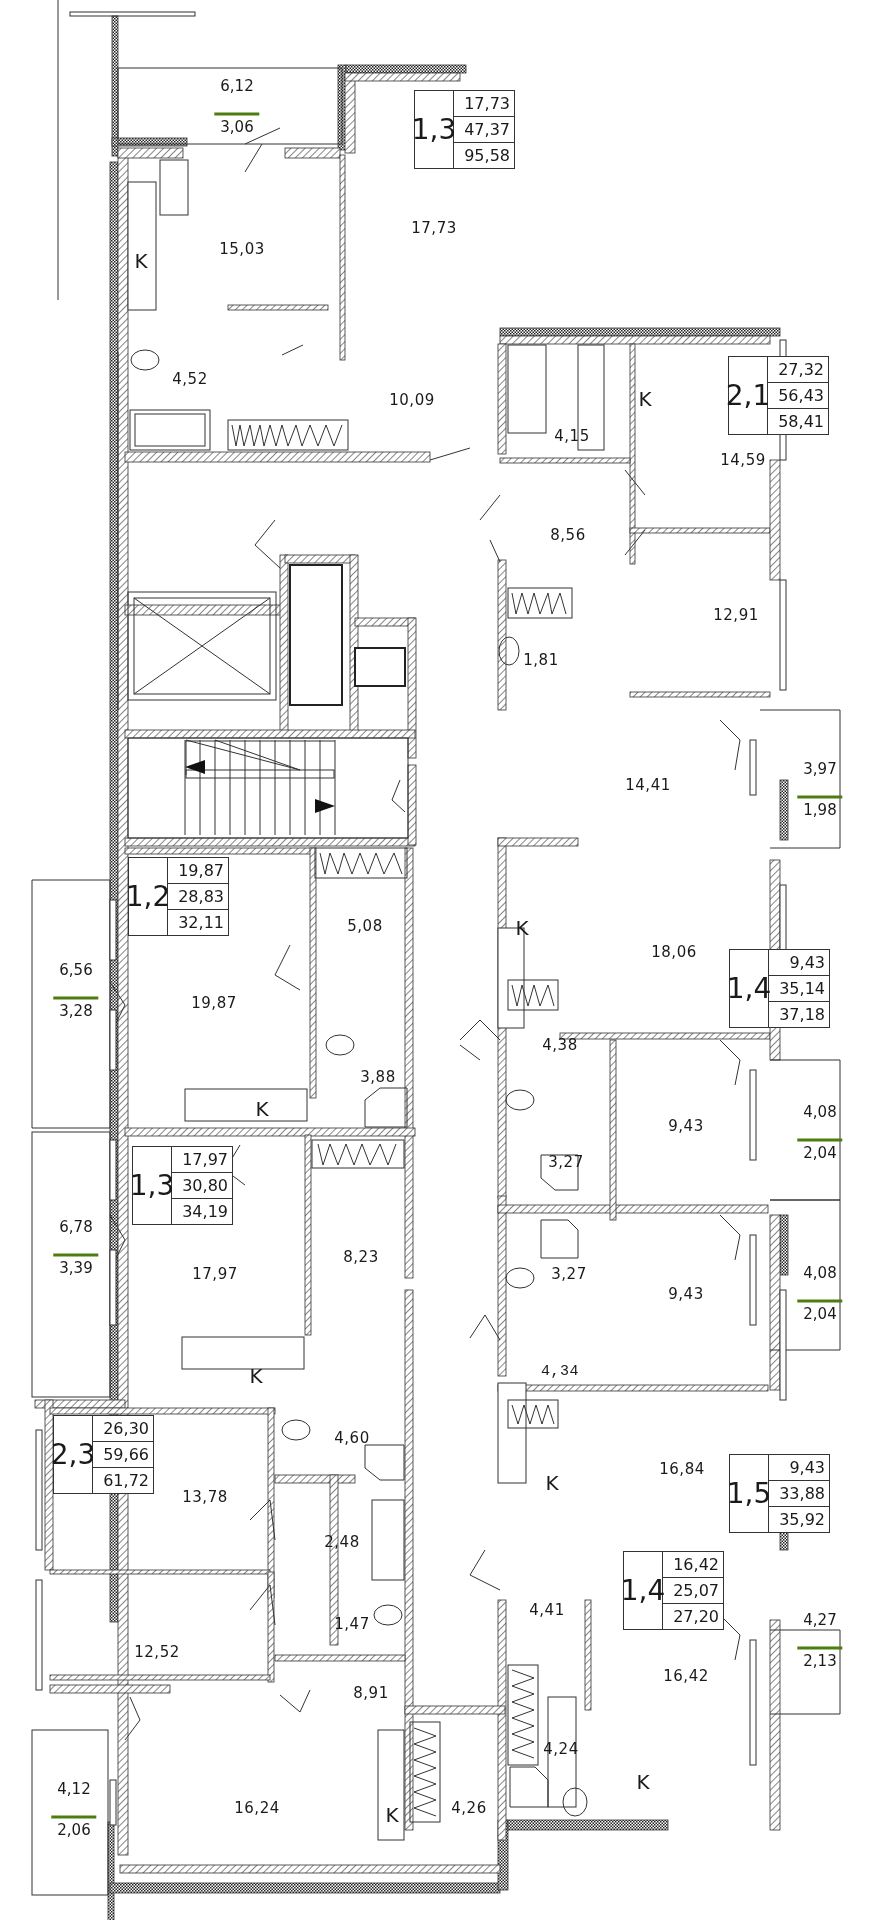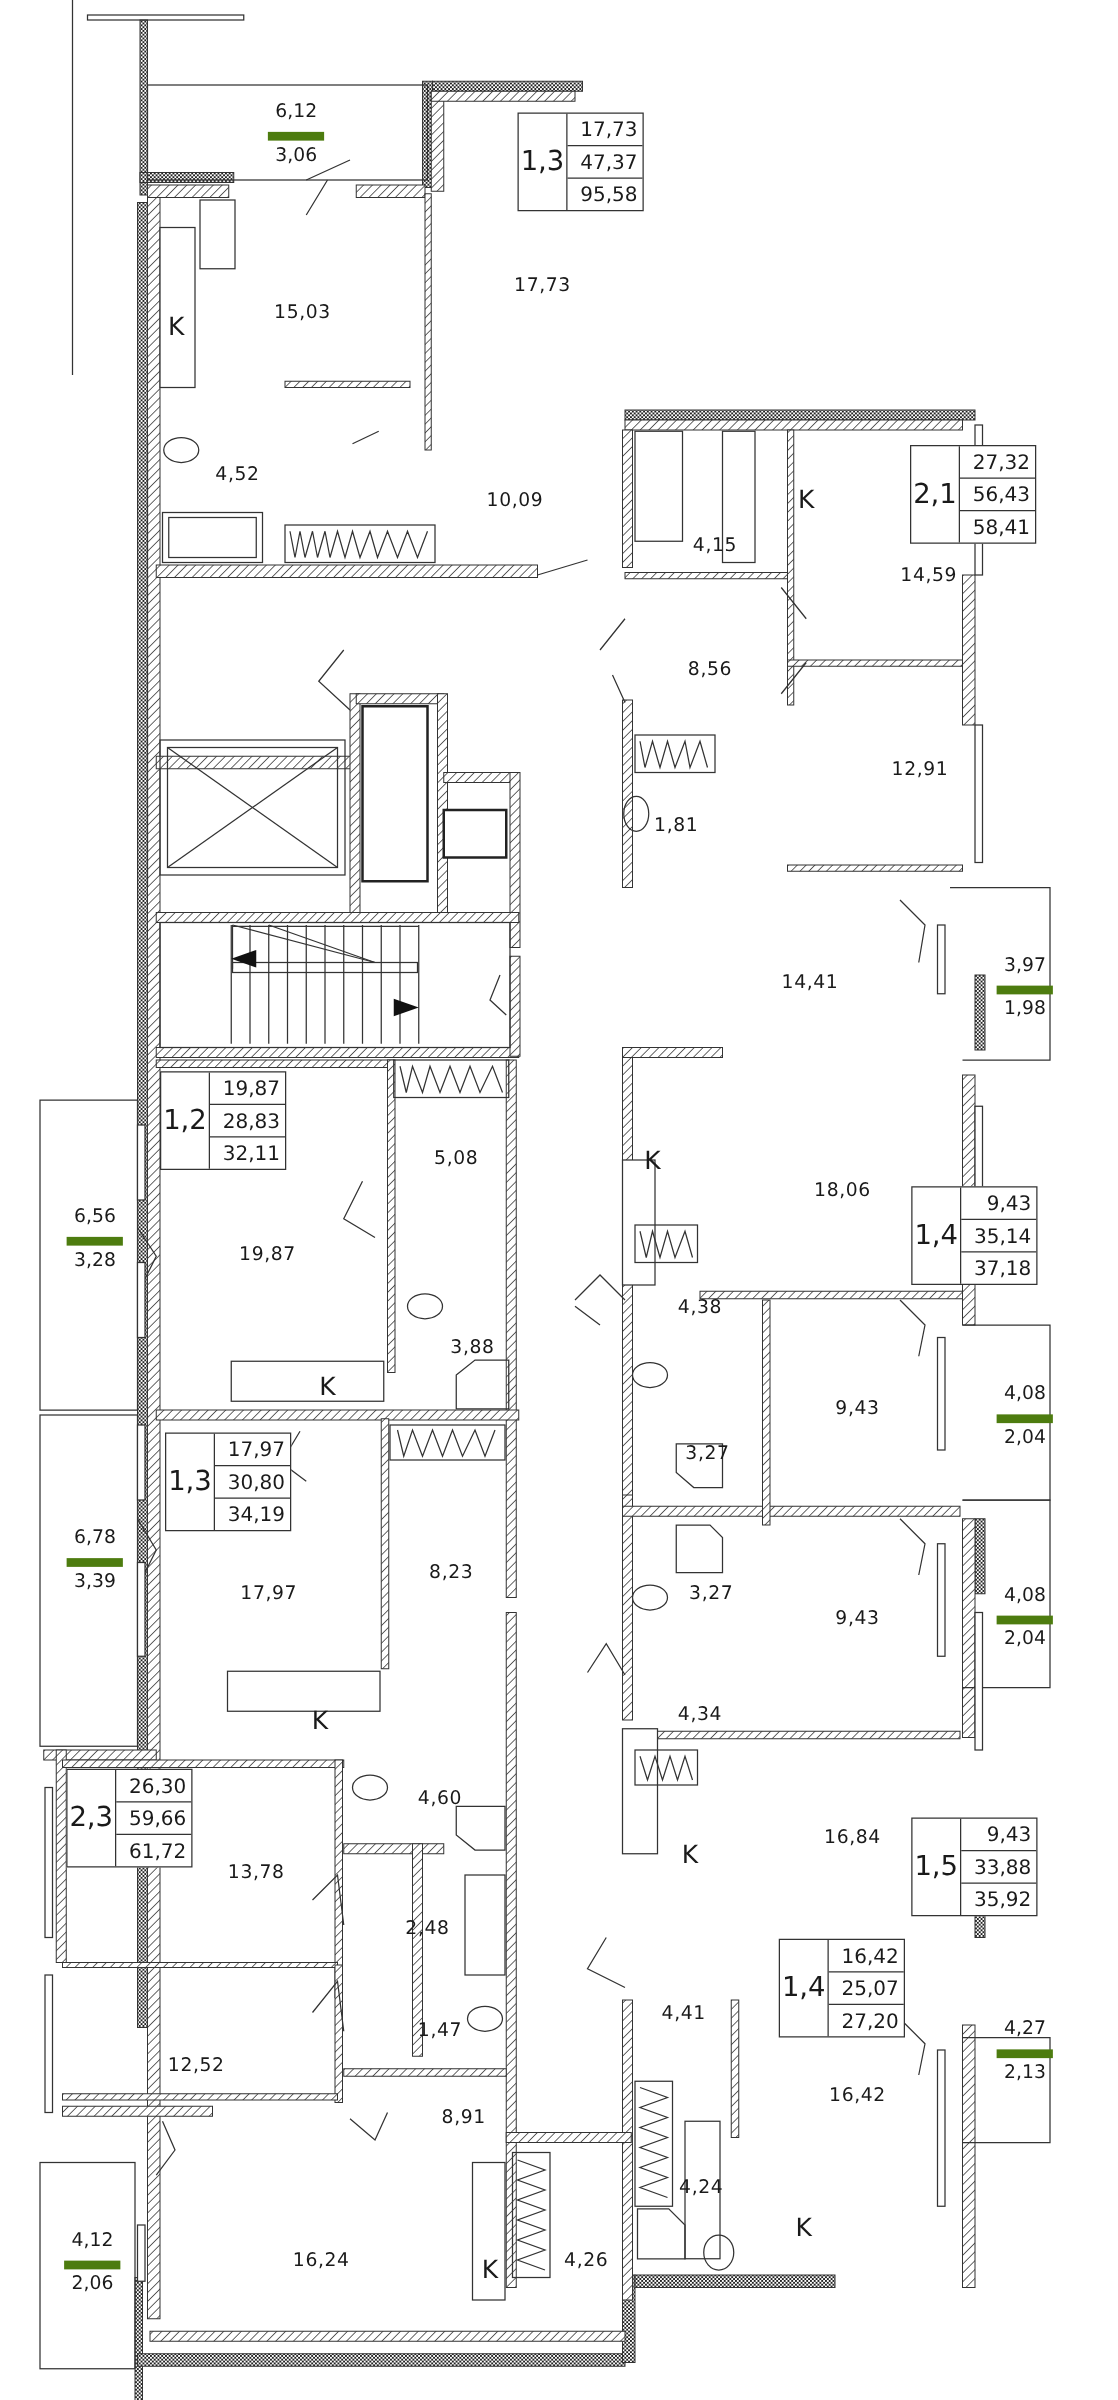--- a/index.html
+++ b/index.html
@@ -1,23 +1,23 @@
 <!DOCTYPE html>
 <html><head>
 <meta charset="utf-8">
 <style>
   html, body { margin:0; padding:0; background:#ffffff; }
   body { width:894px; height:1920px; position:relative; overflow:hidden; font-family:"DejaVu Sans", sans-serif; }
   #plan { position:absolute; left:0; top:0; width:894px; height:1920px; }
   .lbl { position:absolute; font-family:"DejaVu Sans", sans-serif; font-size:15px; color:#1a1a1a; transform:translate(-50%,-50%); white-space:nowrap; letter-spacing:0.5px; }
   .balc { position:absolute; transform:translate(-50%,-50%); text-align:center; font-size:15px; color:#1a1a1a; font-family:"DejaVu Sans", sans-serif; }
-  .balc .top { display:block; padding:0 6px 8px; border-bottom:7px solid #4d7c0f; }
+  .balc .top { display:block; padding:0 6px 18px; border-bottom:3px solid #4d7c0f; }
   .balc .bot { display:block; padding-top:2px; }
   .apt { position:absolute; display:flex; border:1px solid #333; background:#fff; }
-  .apt .code { display:flex; align-items:center; justify-content:center; font-size:22px; width:38px; border-right:1px solid #333; font-family:"DejaVu Sans", sans-serif; color:#1a1a1a; }
+  .apt .code { display:flex; align-items:center; justify-content:center; font-size:28px; width:38px; border-right:1px solid #333; font-family:"DejaVu Sans", sans-serif; color:#1a1a1a; }
   .apt .vals { display:flex; flex-direction:column; }
   .apt .vals span { display:block; height:25px; line-height:25px; font-size:16px; padding:0 4px; text-align:right; min-width:52px; border-bottom:1px solid #333; color:#1a1a1a; }
   .apt .vals span:last-child { border-bottom:none; }
   .kmark { position:absolute; font-size:20px; transform:translate(-50%,-50%); color:#1a1a1a; font-family:"DejaVu Sans", sans-serif; }
 </style>
 </head>
 <body>
 
 <svg id="plan" viewBox="0 0 894 1920" xmlns="http://www.w3.org/2000/svg">
   <defs>
@@ -346,21 +346,21 @@
 <div class="lbl" style="left:365px;top:926px;">5,08</div>
 <div class="lbl" style="left:378px;top:1077px;">3,88</div>
 <div class="lbl" style="left:674px;top:952px;">18,06</div>
 <div class="lbl" style="left:560px;top:1045px;">4,38</div>
 <div class="lbl" style="left:686px;top:1126px;">9,43</div>
 <div class="lbl" style="left:566px;top:1162px;">3,27</div>
 <div class="lbl" style="left:215px;top:1274px;">17,97</div>
 <div class="lbl" style="left:361px;top:1257px;">8,23</div>
 <div class="lbl" style="left:569px;top:1274px;">3,27</div>
 <div class="lbl" style="left:686px;top:1294px;">9,43</div>
-<div class="lbl" style="left:560px;top:1371px;">4,34</div>
+<div class="lbl" style="left:560px;top:1371px;font-family:Liberation Mono, monospace;">4,34</div>
 <div class="lbl" style="left:205px;top:1497px;">13,78</div>
 <div class="lbl" style="left:352px;top:1438px;">4,60</div>
 <div class="lbl" style="left:682px;top:1469px;">16,84</div>
 <div class="lbl" style="left:342px;top:1542px;">2,48</div>
 <div class="lbl" style="left:352px;top:1624px;text-align:right;">1,47</div>
 <div class="lbl" style="left:157px;top:1652px;">12,52</div>
 <div class="lbl" style="left:371px;top:1693px;">8,91</div>
 <div class="lbl" style="left:547px;top:1610px;">4,41</div>
 <div class="lbl" style="left:686px;top:1676px;">16,42</div>
 <div class="lbl" style="left:561px;top:1749px;">4,24</div>

